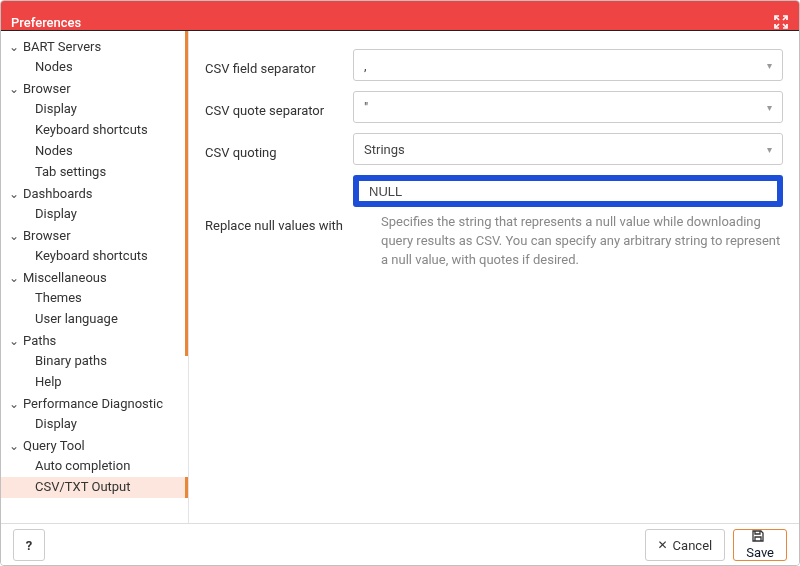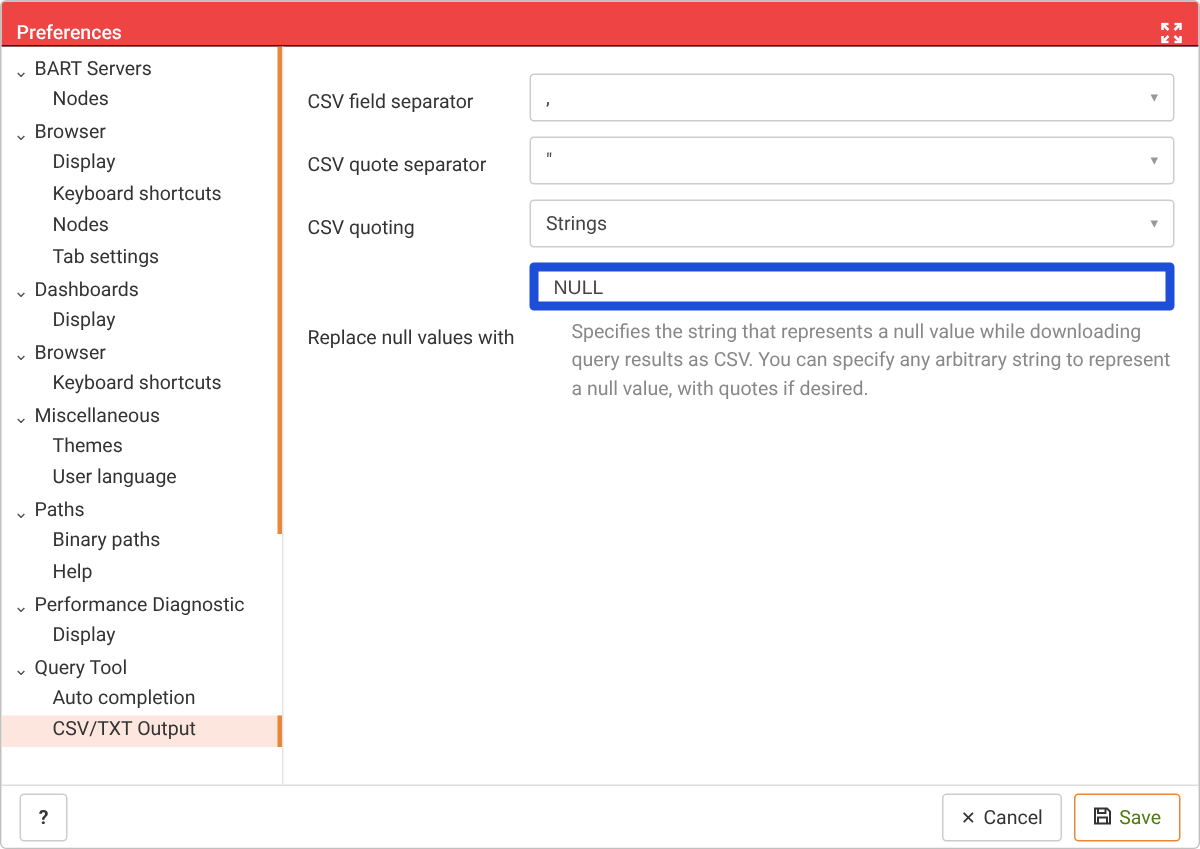--- a/index.html
+++ b/index.html
@@ -174,22 +174,23 @@
     display: inline-flex;
     align-items: center;
     font-size: 13px;
     color: #333;
     cursor: pointer;
     background: #fff;
     margin-left: 8px;
   }
   .btn.primary {
     border-color: #e8863a;
-    color: #4d7c0f;
-    background: #fff;
+    color: #0f172a;
+    background: #fff;
+    flex-direction: column;
   }
   .btn .ico { margin-right: 5px; font-size: 12px; display:inline-block;}
 </style>
 </head>
 <body>
 
 <div class="titlebar">
   <span>Preferences</span>
   <span class="spacer"></span>
   <span class="expand-icon">

